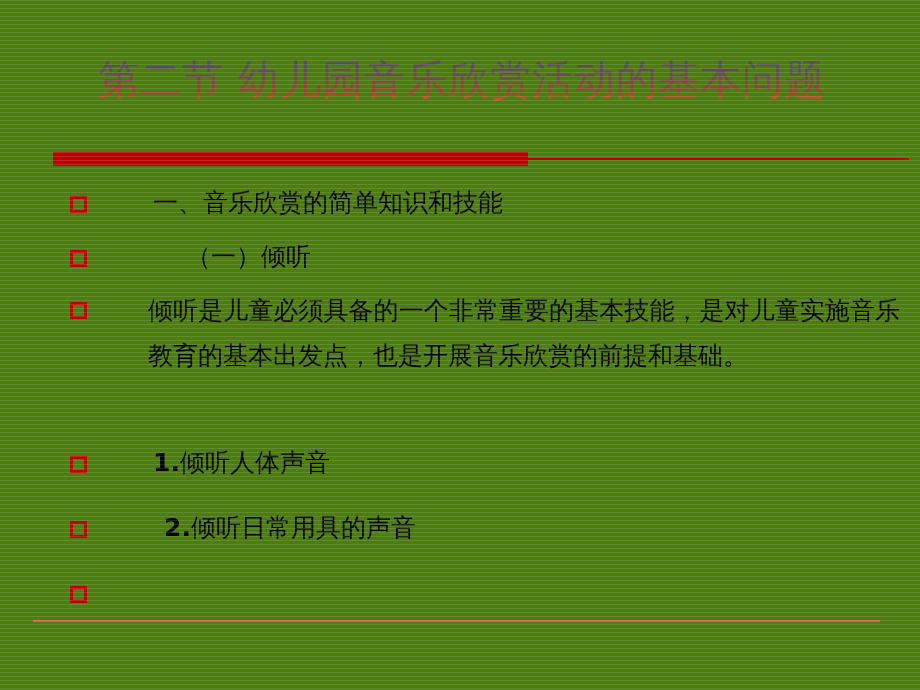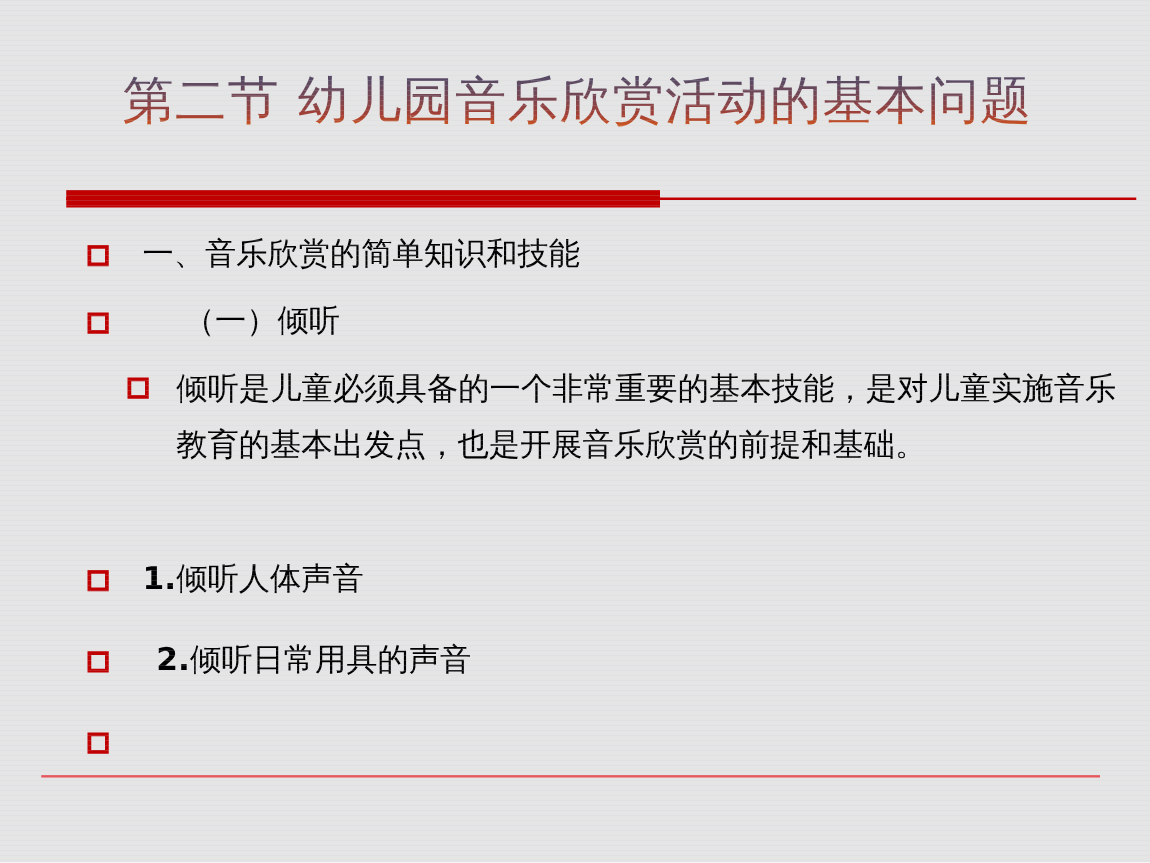--- a/index.html
+++ b/index.html
@@ -4,21 +4,21 @@
 <style>
   html, body {
     margin: 0;
     padding: 0;
     background: #ffffff;
   }
   #slide {
     position: relative;
     width: 920px;
     height: 690px;
-    background: #e5e5e5;
+    background: #4d7c0f;
     overflow: hidden;
     font-family: "Liberation Serif", "DejaVu Serif", serif;
   }
 
   
   #scanlines {
     position: absolute;
     inset: 0;
     pointer-events: none;
     background-image: repeating-linear-gradient(
@@ -91,20 +91,21 @@
     left: 0;
     top: 182px;
     width: 920px;
   }
   .row {
     position: relative;
     display: flex;
     align-items: flex-start;
     font-family: "DejaVu Sans", "Liberation Sans", sans-serif;
     color: #000000;
+    gap: 39px;
   }
   .bullet {
     flex: 0 0 auto;
     width: 11px;
     height: 11px;
     border: 3px solid #c00000;
     background: transparent;
     margin-left: 70px;
     margin-top: 14px;
   }
@@ -115,21 +116,21 @@
     white-space: pre-wrap;
   }
 
   
   .r-head   { height: 54px; }
   .r-head   .rowtext { margin-left: 27px; }
 
   .r-sub    { height: 52px; }
   .r-sub    .rowtext { margin-left: 60px; }
 
-  .r-para   { height: 140px; padding-left: 32px; }
+  .r-para   { height: 140px; }
   .r-para   .rowtext {
     margin-left: 22px;
     width: 752px;
     line-height: 45px;
     text-align: justify;
     text-justify: inter-ideograph;
   }
 
   .r-num    { height: 51px; margin-top: 14px; }
   .r-num    .rowtext { margin-left: 27px; }

